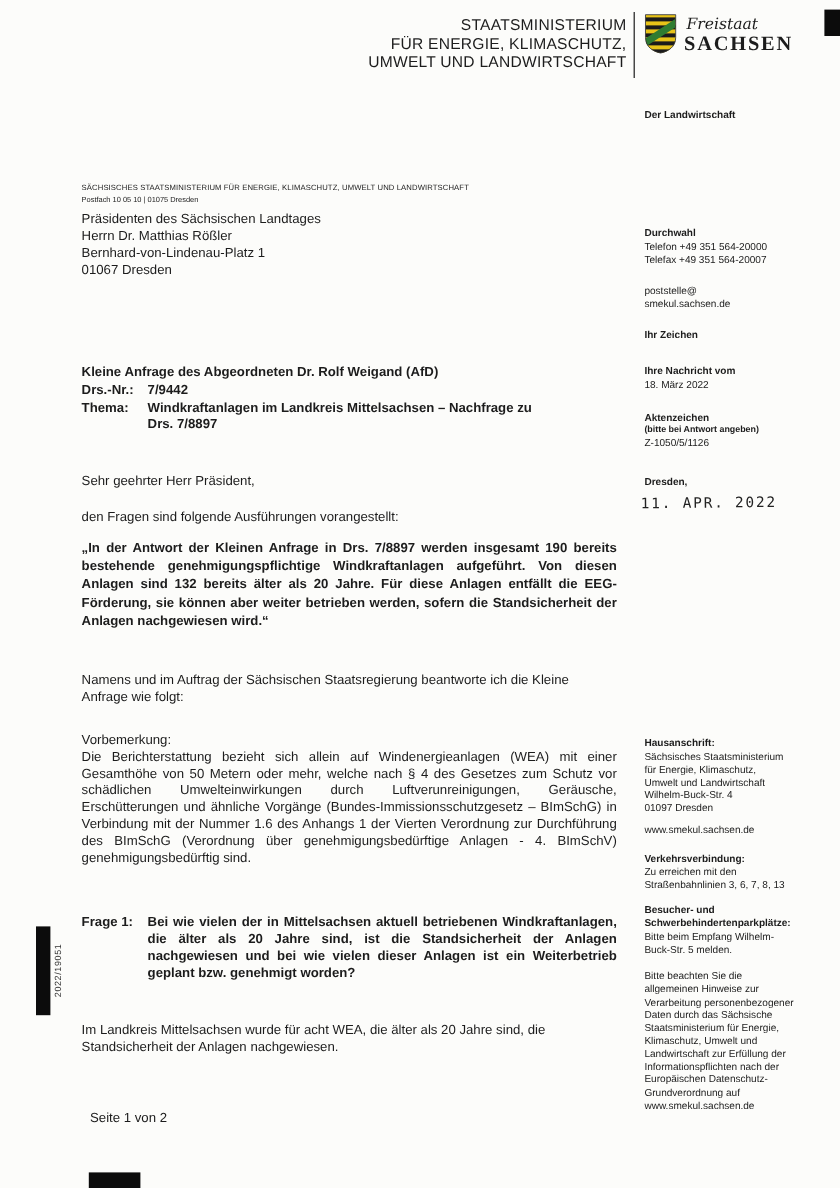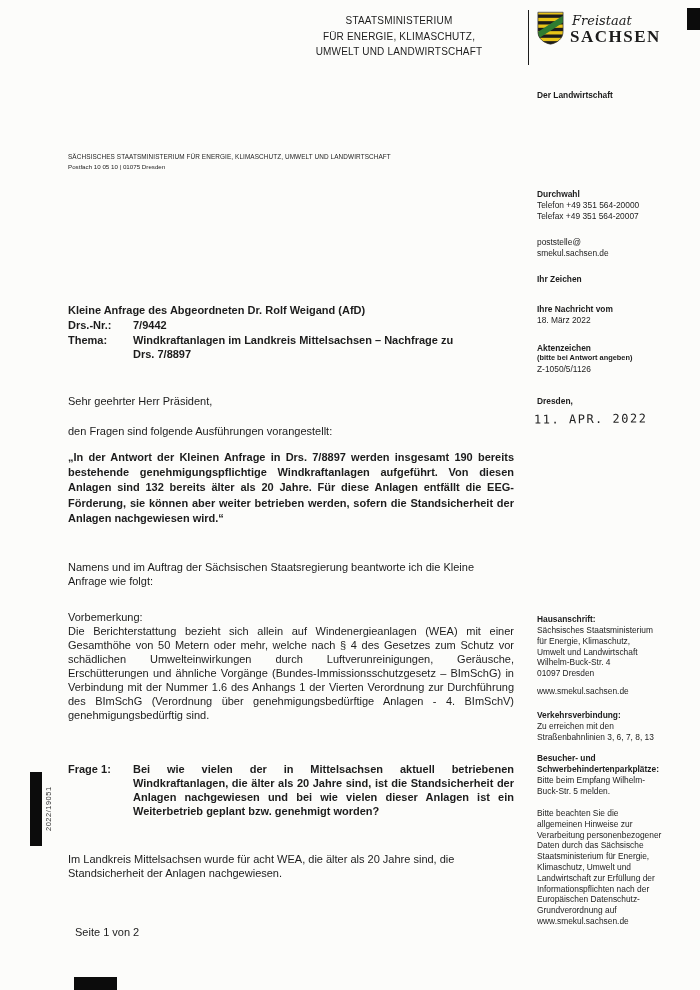--- a/index.html
+++ b/index.html
@@ -7,40 +7,40 @@
     position:relative;width:700px;height:990px;margin:0 auto;
     background:#fcfcfa;color:#1c1c1c;overflow:hidden;
     font-family:"Liberation Sans",sans-serif;
   }
   .abs{position:absolute;}
   .pre{white-space:pre-line;}
   .b{font-weight:bold;}
   .just{text-align:justify;}
 
   
-  .hdr-ministry{top:13px;left:276px;width:246px;text-align:center;
-    font-size:10px;line-height:15.5px;letter-spacing:.2px;white-space:pre-line;}
+  .hdr-ministry{top:13px;left:276px;width:246px;text-align:right;
+    font-size:13px;line-height:15.5px;letter-spacing:.2px;white-space:pre-line;}
   .hdr-divider{left:528px;top:10px;width:1px;height:55px;background:#1c1c1c;}
   .coat{left:537px;top:11px;}
   .freistaat{left:572px;top:13px;font-family:"DejaVu Serif",serif;font-style:italic;font-size:13px;text-align:center;}
   .sachsen{left:570px;top:27px;font-family:Liberation Serif, serif;font-weight:bold;
     font-size:17px;letter-spacing:1.5px;}
 
   
   .sb{left:537px;width:154px;font-size:8.4px;line-height:10.8px;}
   .sb-note{font-size:7.4px;line-height:9.5px;}
   .stamp{left:534px;top:412px;font-family:"DejaVu Sans Mono",monospace;
     font-size:12px;letter-spacing:1.5px;color:#222;transform:rotate(-.6deg);}
 
   
   .main{left:68px;width:446px;font-size:11px;line-height:14.2px;}
   .sender1{top:150px;font-size:6.4px;letter-spacing:.1px;}
   .sender2{top:160px;font-size:6.2px;}
   .recip{top:176px;line-height:14px;}
-  .srow{display:flex;gap:10px;}
+  .srow{display:flex;}
   .srow .lbl{flex:0 0 55px;}
   .frage .lbl{flex:0 0 55px;}
 
   
   .art{background:#0c0c0c;}
   .leftbar{left:30px;top:772px;width:12px;height:74px;}
   .leftbar-num{left:44px;top:772px;height:74px;width:12px;
     writing-mode:vertical-rl;transform:rotate(180deg);
     font-size:7.5px;letter-spacing:.5px;text-align:center;color:#333;}
   .art-tr{right:0;top:8px;width:13px;height:22px;}
@@ -116,20 +116,24 @@
 Klimaschutz, Umwelt und
 Landwirtschaft zur Erfüllung der
 Informationspflichten nach der
 Europäischen Datenschutz-
 Grundverordnung auf
 www.smekul.sachsen.de</div>
 
   <div class="abs main sender1">SÄCHSISCHES STAATSMINISTERIUM FÜR ENERGIE, KLIMASCHUTZ, UMWELT UND LANDWIRTSCHAFT</div>
   <div class="abs main sender2">Postfach 10 05 10 | 01075 Dresden</div>
 
+  <div class="abs main pre recip">Präsidenten des Sächsischen Landtages
+Herrn Dr. Matthias Rößler
+Bernhard-von-Lindenau-Platz 1
+01067 Dresden</div>
 
   <div class="abs main b" style="top:303px">Kleine Anfrage des Abgeordneten Dr. Rolf Weigand (AfD)</div>
   <div class="abs main b srow" style="top:318px">
     <span class="lbl">Drs.-Nr.:</span>
     <span>7/9442</span>
   </div>
   <div class="abs main b srow" style="top:333px">
     <span class="lbl">Thema:</span>
     <span class="pre">Windkraftanlagen im Landkreis Mittelsachsen – Nachfrage zu
 Drs. 7/8897</span>

